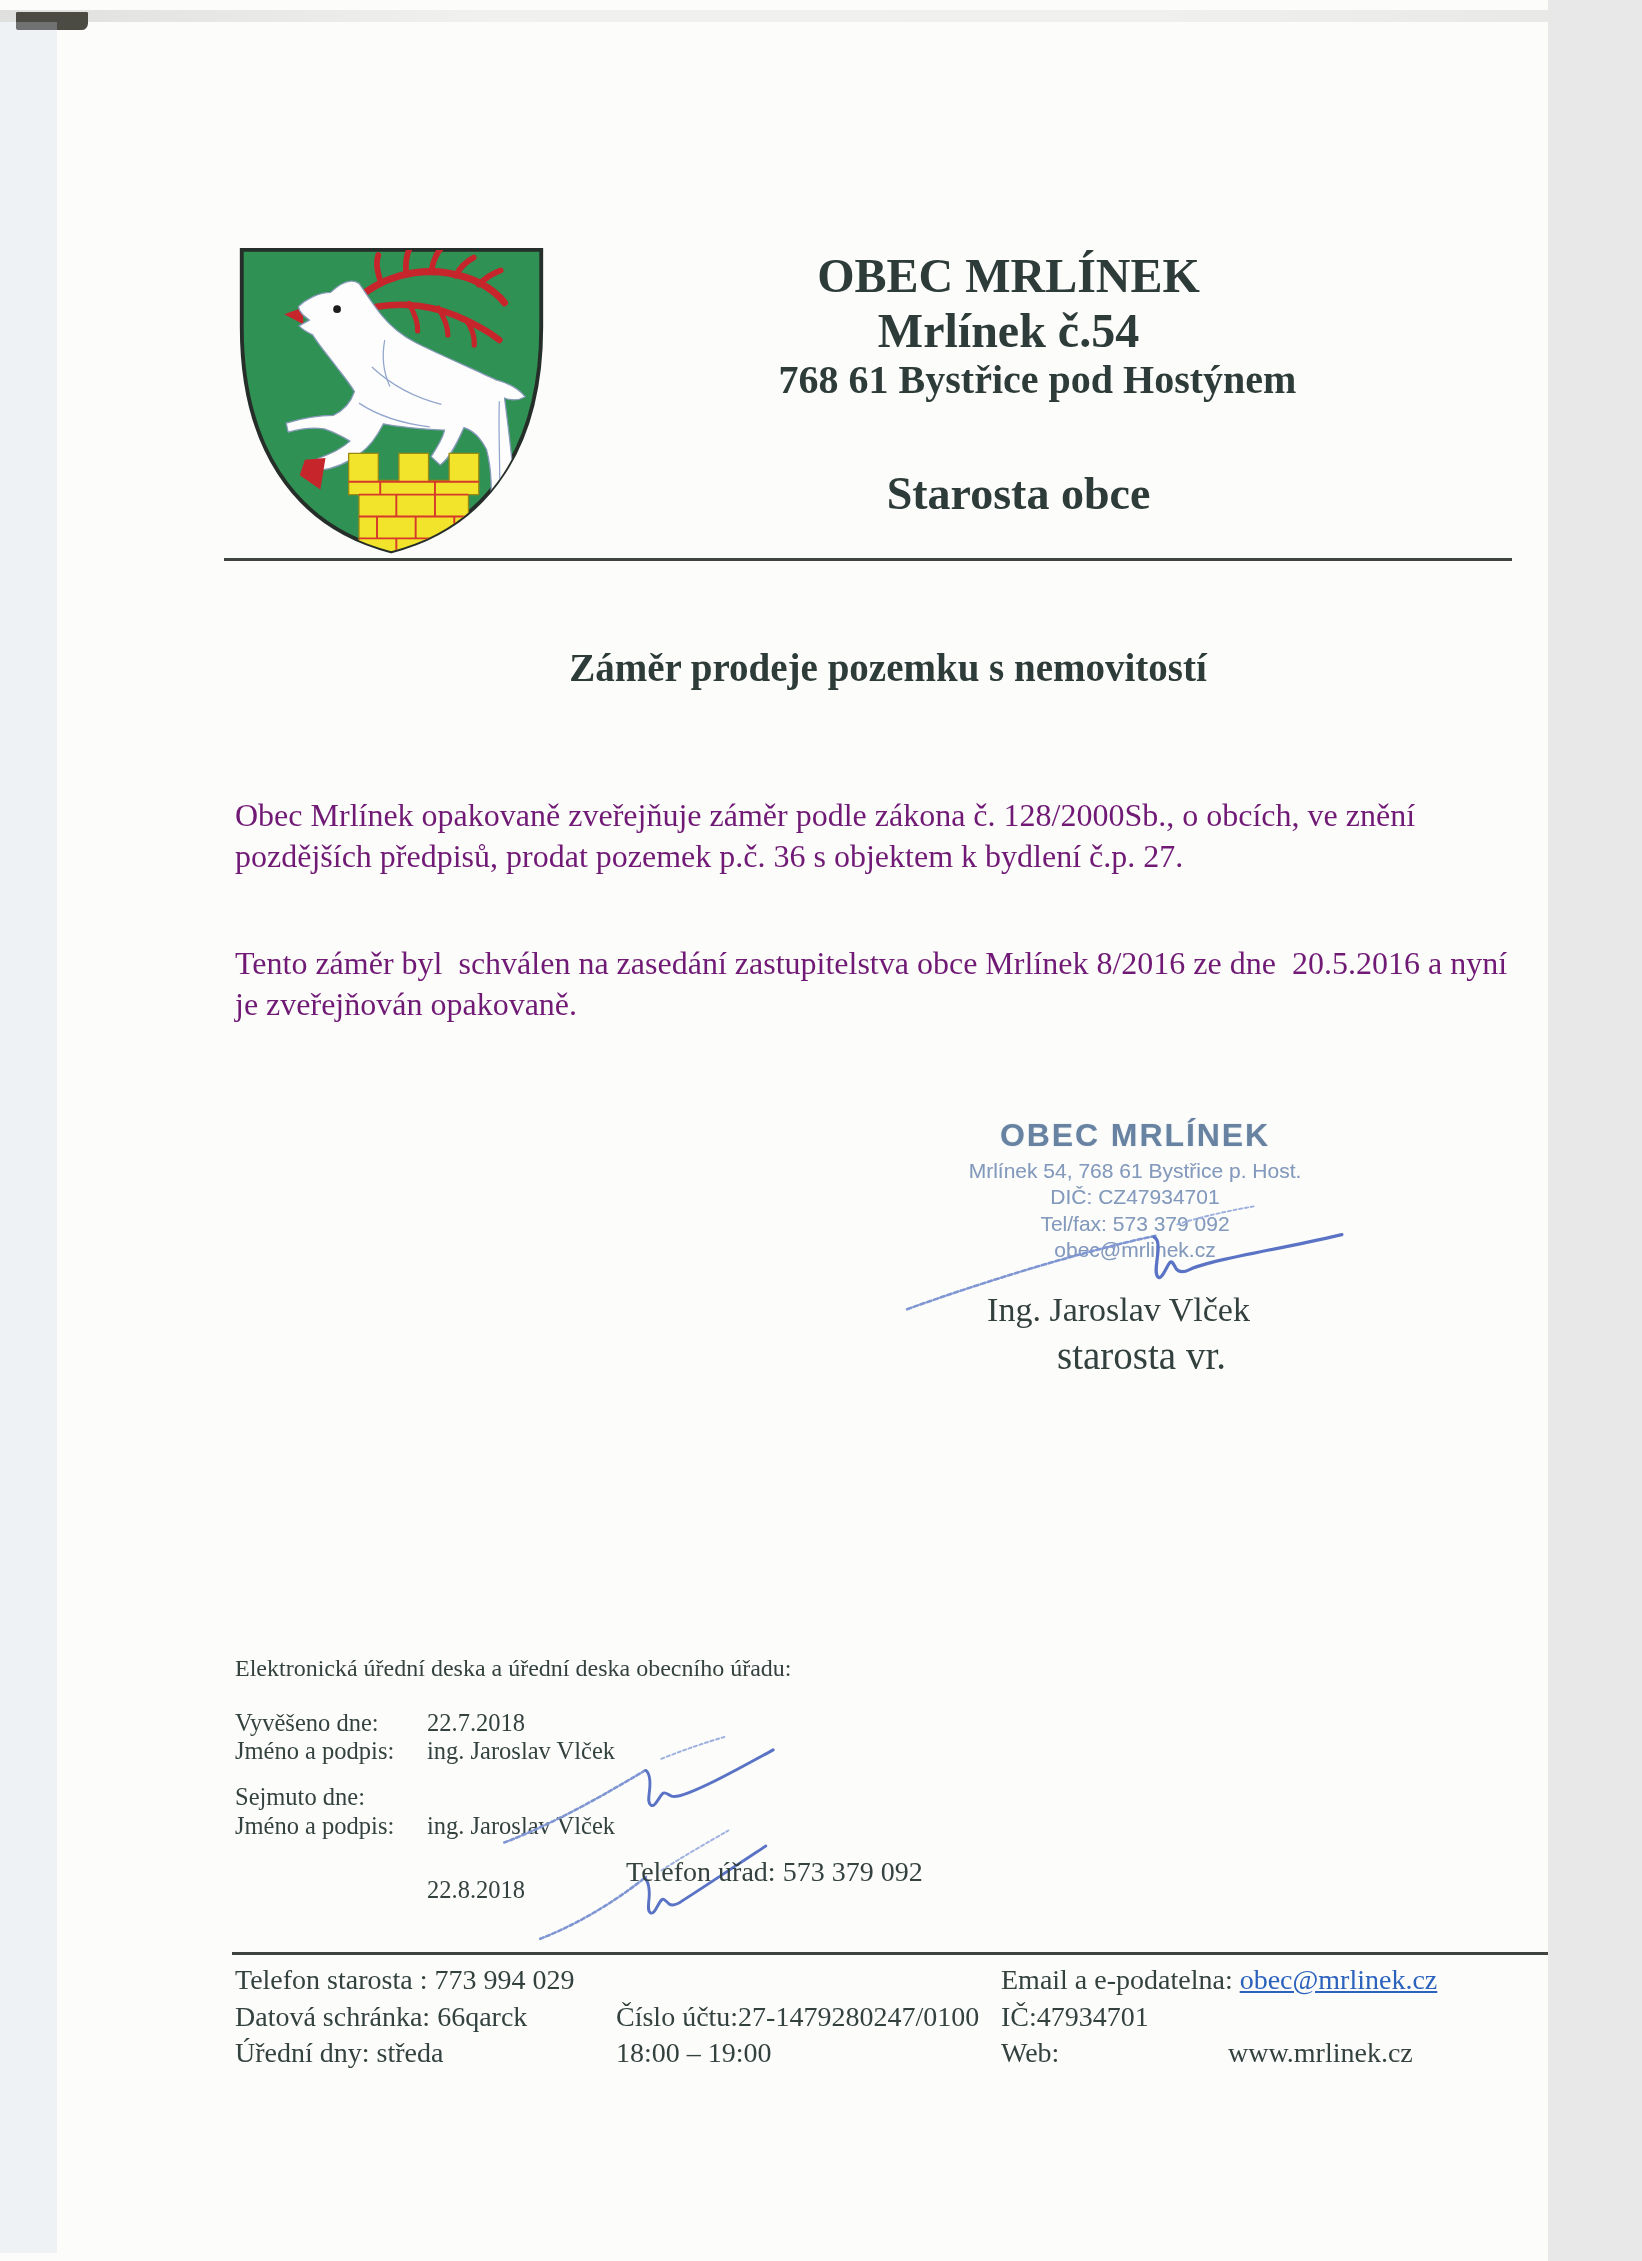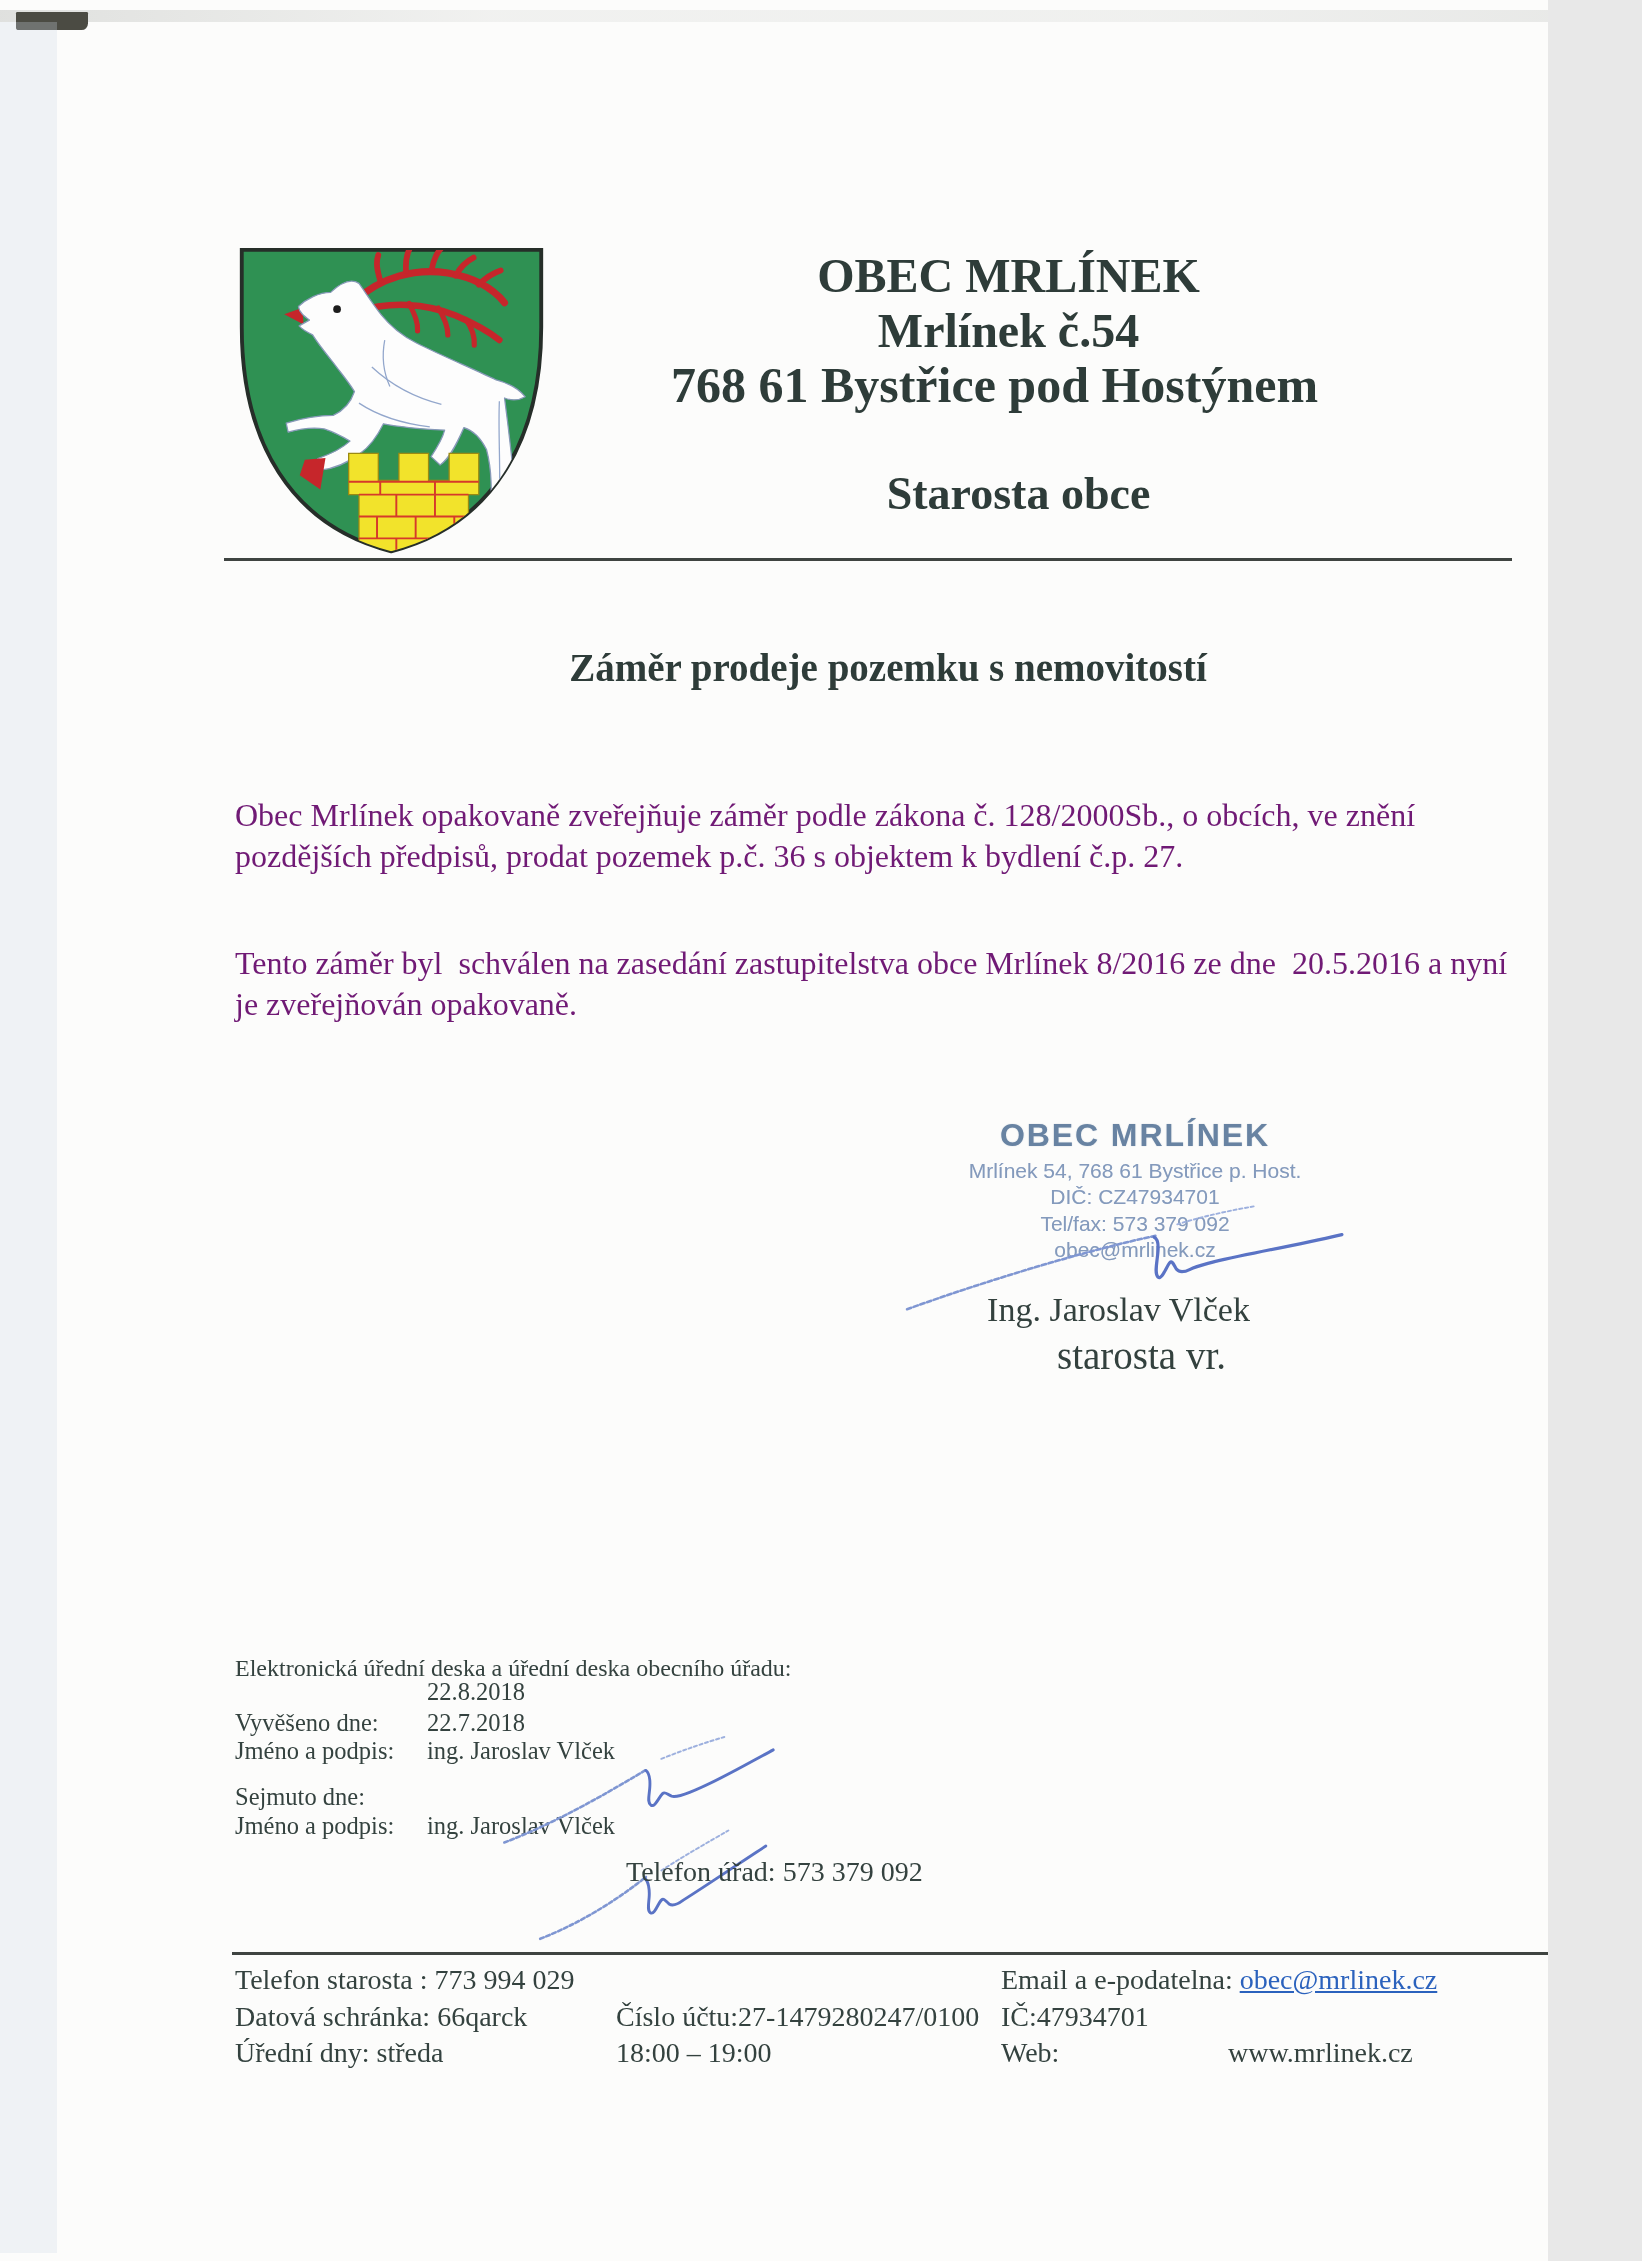--- a/index.html
+++ b/index.html
@@ -118,21 +118,21 @@
         </g>
       </g>
 
       <path d="M128,346 L160,343 L152,392 L120,370 Z" fill="#c6262b"></path>
       <path d="M410,428 L444,434 L452,468 L404,458 Z" fill="#c6262b"></path>
     </g>
   </svg>
 
   <div class="abs hdr" style="left:638px;top:248px;width:741px;font-size:48px;">OBEC MRLÍNEK</div>
   <div class="abs hdr" style="left:638px;top:303px;width:741px;font-size:48px;">Mrlínek č.54</div>
-  <div class="abs hdr" style="left:585px;top:356px;width:819px;font-size:50px;">768 61 Bystřice pod Hostýnem</div>
+  <div class="abs hdr" style="left:628px;top:356px;width:819px;font-size:40px;">768 61 Bystřice pod Hostýnem</div>
   <div class="abs hdr" style="left:638px;top:467px;width:761px;font-size:46px;">Starosta obce</div>
 
   <div class="abs rule" style="left:224px;top:558px;width:1288px;height:2.6px;"></div>
 
   <div class="abs doc-title" style="left:451px;top:645px;width:874px;">Záměr prodeje pozemku s nemovitostí</div>
 
   <div class="abs para" style="left:235px;top:795px;width:1225px;">Obec Mrlínek opakovaně zveřejňuje záměr podle zákona č. 128/2000Sb., o obcích, ve znění
 pozdějších předpisů, prodat pozemek p.č. 36 s objektem k bydlení č.p. 27.</div>
   <div class="abs para" style="left:235px;top:943px;width:1283px;">Tento záměr byl  schválen na zasedání zastupitelstva obce Mrlínek 8/2016 ze dne  20.5.2016 a nyní
 je zveřejňován opakovaně.</div>
@@ -156,21 +156,21 @@
   <div class="abs" style="left:964px;top:1291px;width:309px;font-size:34px;text-align:center;">Ing. Jaroslav Vlček</div>
   <div class="abs" style="left:1006px;top:1333px;width:271px;font-size:39px;text-align:center;">starosta vr.</div>
 
   <div class="abs small" style="left:235px;top:1655px;font-size:24px;">Elektronická úřední deska a úřední deska obecního úřadu:</div>
 
   <div class="abs small" style="left:235px;top:1709px;">Vyvěšeno dne:</div>
   <div class="abs small" style="left:427px;top:1709px;">22.7.2018</div>
   <div class="abs small" style="left:235px;top:1737px;">Jméno a podpis:</div>
   <div class="abs small" style="left:427px;top:1737px;">ing. Jaroslav Vlček</div>
   <div class="abs small" style="left:235px;top:1783px;">Sejmuto dne:</div>
-  <div class="abs small" style="left:427px;top:1678px;">22.8.2018</div>
+  <div class="abs small" style="left:427px;top:1876px;">22.8.2018</div>
   <div class="abs small" style="left:235px;top:1812px;">Jméno a podpis:</div>
   <div class="abs small" style="left:427px;top:1812px;">ing. Jaroslav Vlček</div>
 
   <svg class="abs" style="left:500px;top:1728px;" width="284" height="119" viewBox="0 0 440 185">
     <path d="M6,178 C80,150 160,105 228,64" fill="none" stroke="#7f96d2" stroke-width="4" stroke-dasharray="6 4" stroke-linecap="round"></path>
     <path d="M226,66 C231,70 233,82 232,94 C231,106 228,116 234,120 C240,124 246,108 252,102
              C256,98 260,104 266,106 C274,108 284,104 294,100 C336,84 390,52 424,34" fill="none" stroke="#5a73c5" stroke-width="4.5" stroke-linecap="round"></path>
     <path d="M250,48 C285,34 320,22 348,14" fill="none" stroke="#9db0de" stroke-width="3" stroke-dasharray="5 4" stroke-linecap="round"></path>
   </svg>
 

